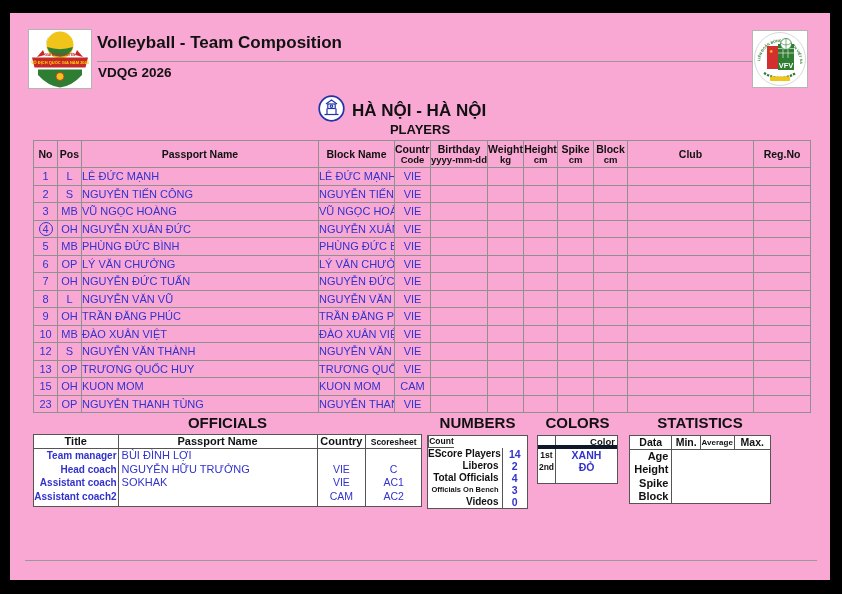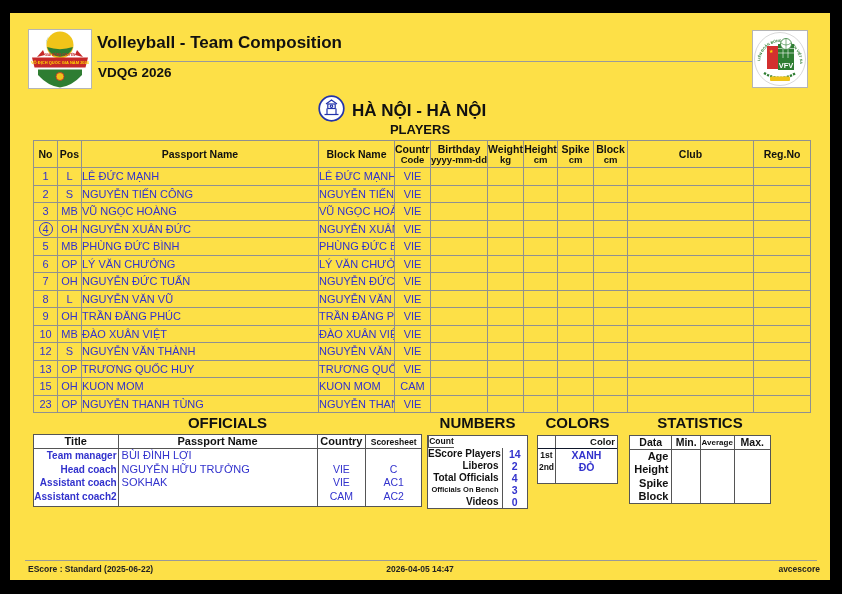--- a/index.html
+++ b/index.html
@@ -1,18 +1,18 @@
 <!DOCTYPE html>
 <html style="--blue: #3232cd;"><head>
 <meta charset="utf-8">
 <style>
   * { box-sizing: border-box; margin: 0; padding: 0; }
   html,body { width: 842px; height: 594px; }
   body { background: #000; position: relative; font-family: "Liberation Sans", sans-serif; color:#111; }
-  .page { position: absolute; left: 10px; top: 13px; width: 820px; height: 567px; background: #fde047; overflow: hidden; }
+  .page { position: absolute; left: 10px; top: 13px; width: 820px; height: 567px; background: #f9a8d4; overflow: hidden; }
   .abs { position: absolute; }
 
   
   .logo-box { position:absolute; border:1px solid #b5b5b5; background:#fff; }
   .logo-left { left:18px; top:16px; width:64px; height:60px; }
   .logo-right { left:742px; top:17px; width:56px; height:58px; }
   .doc-title { left:87px; top:20px; font-size:17px; font-weight:bold; }
   .title-rule { left:87px; top:48px; width:655px; border-top:1px solid #9a9a9a; height:0; }
   .doc-subtitle { left:88px; top:52px; font-size:13.5px; font-weight:bold; }
 
@@ -57,36 +57,36 @@
   .n-head { display:flex; height:12px;flex-direction:column; }
   .n-head-spacer { width:75px; }
   .n-head-count { width:26px; border-left:1px solid #555; border-bottom:1px solid #555; font-size:8.5px; font-weight:bold; text-align:center; line-height:11px; }
   .n-row { display:flex; height:12px; }
   .n-label { width:75px; text-align:right; font-weight:bold; font-size:10px; line-height:12px; padding-right:3px; white-space:nowrap; overflow:hidden; }
   .n-label.n-small { font-size:7.5px; }
   .n-value { width:26px; border-left:1px solid #555; text-align:center; color:var(--blue); font-weight:bold; font-size:10.5px; line-height:12px; }
 
   
   .colors-table { position:absolute; left:527px; top:422px; width:81px; height:49px; border:1px solid #555; background:#fff; display:flex; flex-direction:column; }
-  .c-head { display:flex; height:13px; border-bottom:1px solid #0f172a;gap:32px; }
+  .c-head { display:flex; height:13px; border-bottom:4px solid #0f172a;gap:32px; }
   .c-head-spacer { width:18px; border-right:1px solid #555; }
   .c-head-label { flex:1; text-align:center; font-weight:bold; font-size:9.5px; line-height:12px; }
   .col-row { display:flex; height:12px; }
   .col-rank { width:18px; border-right:1px solid #555; font-size:8.5px; font-weight:bold; text-align:center; line-height:12px; }
   .col-value { flex:1; text-align:center; color:var(--blue); font-weight:bold; font-size:10.5px; line-height:12px; }
   .col-fill { flex:1; }
 
   
   .stats-table { position:absolute; left:619px; top:422px; width:142px; border:1px solid #555; background:#fff; }
   .s-head { display:flex; height:14px; border-bottom:1px solid #555; }
   .s-head > div { border-right:1px solid #555; text-align:center; font-weight:bold; font-size:10.5px; line-height:13px; }
   .s-head > div:last-child { border-right:none; }
   .s-c0 { width:43px; } .s-c1 { width:29px; } .s-c2 { width:34px; } .s-c3 { width:36px; }
   .s-head .s-c2 { font-size:8px; line-height:14px; }
-  .s-row { display:flex; height:13.25px; }
+  .s-row { display:flex; height:13.25px;align-items:flex-end; }
   .s-row > div { border-right:1px solid #555; }
   .s-row > div:last-child { border-right:none; }
   .s-label { text-align:right; font-weight:bold; font-size:11px; line-height:13.25px; padding-right:3px; }
 
   
   .footer-rule { left:15px; top:547px; width:792px; border-top:1px solid #999; height:0; }
   .footer { left:0; top:551px; width:820px; height:12px; font-size:8.5px; font-weight:bold; color:#222; }
   .footer-left { position:absolute; left:18px; }
   .footer-center { position:absolute; left:0; width:820px; text-align:center; }
   .footer-right { position:absolute; right:10px; }
@@ -529,19 +529,14 @@
         <div class="s-row">
           <div class="s-c0 s-label">Block</div>
           <div class="s-c1"></div>
           <div class="s-c2"></div>
           <div class="s-c3"></div>
         </div>
       </div>
   </div>
 
   <div class="abs footer-rule"></div>
-  <div class="abs footer">
-    <span class="footer-left">EScore : Standard (2025-06-22)</span>
-    <span class="footer-center">2026-04-05 14:47</span>
-    <span class="footer-right">avcescore</span>
-  </div>
 
 </div>
 
 </body></html>

